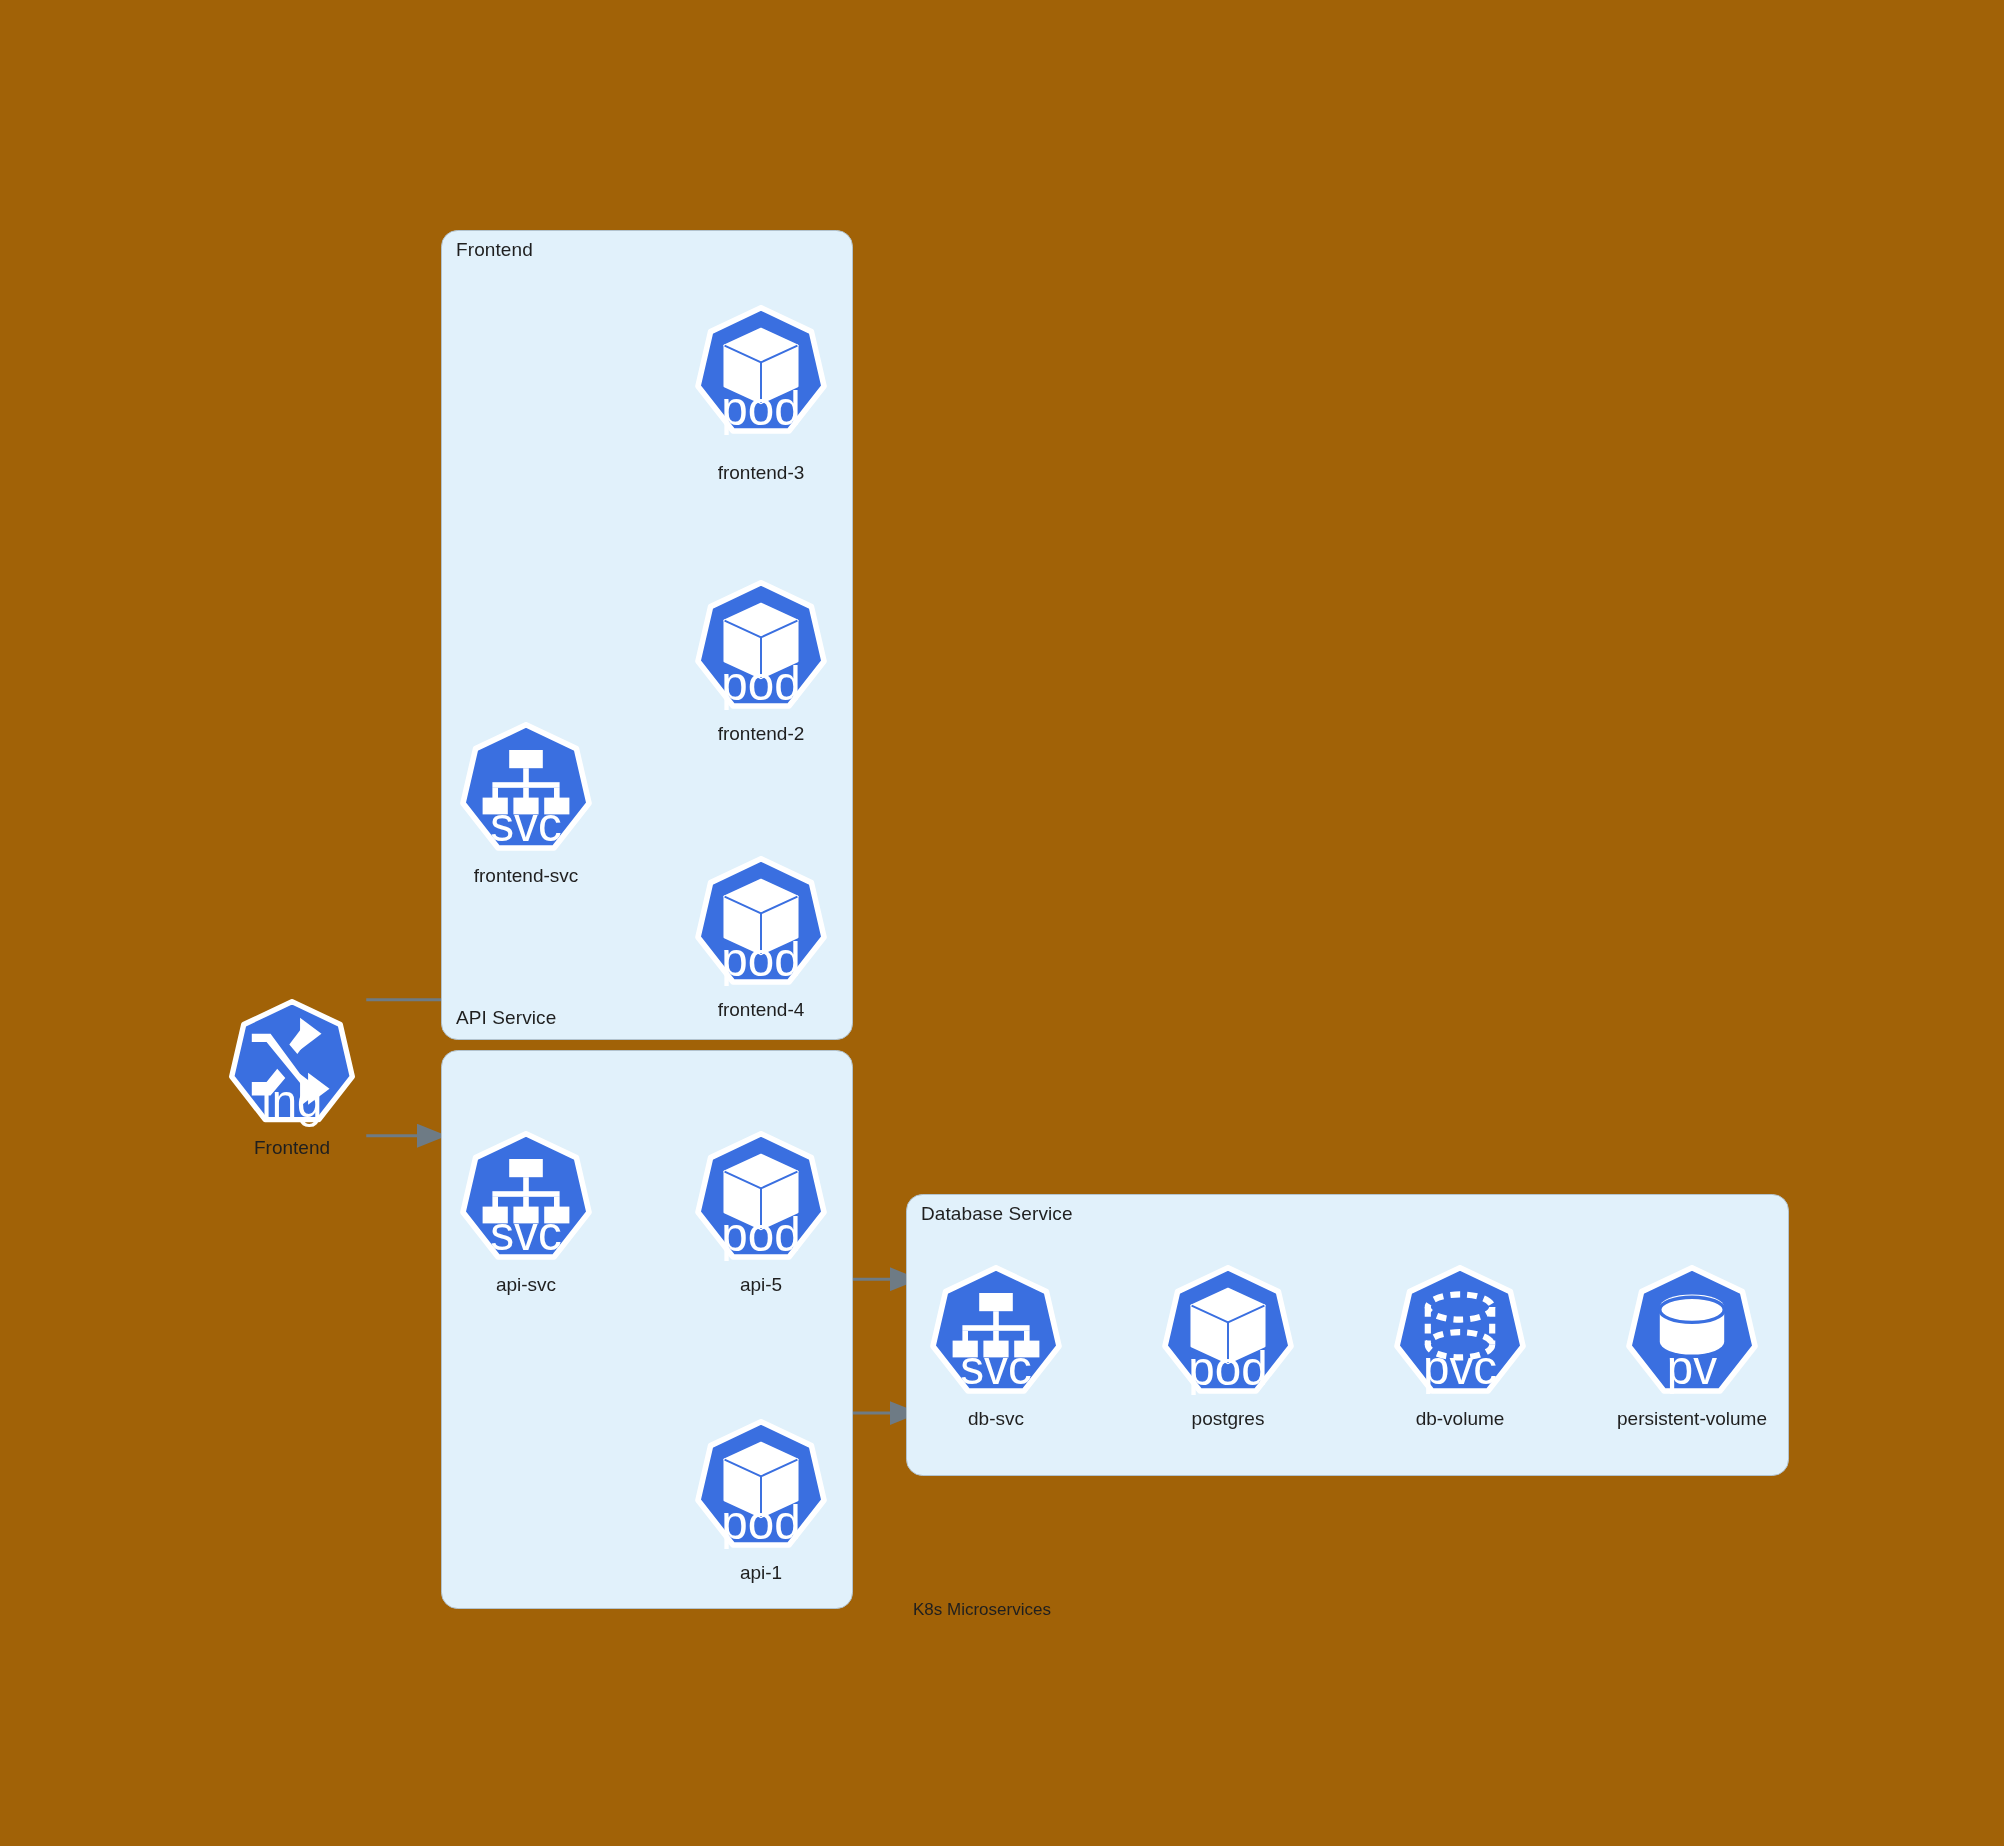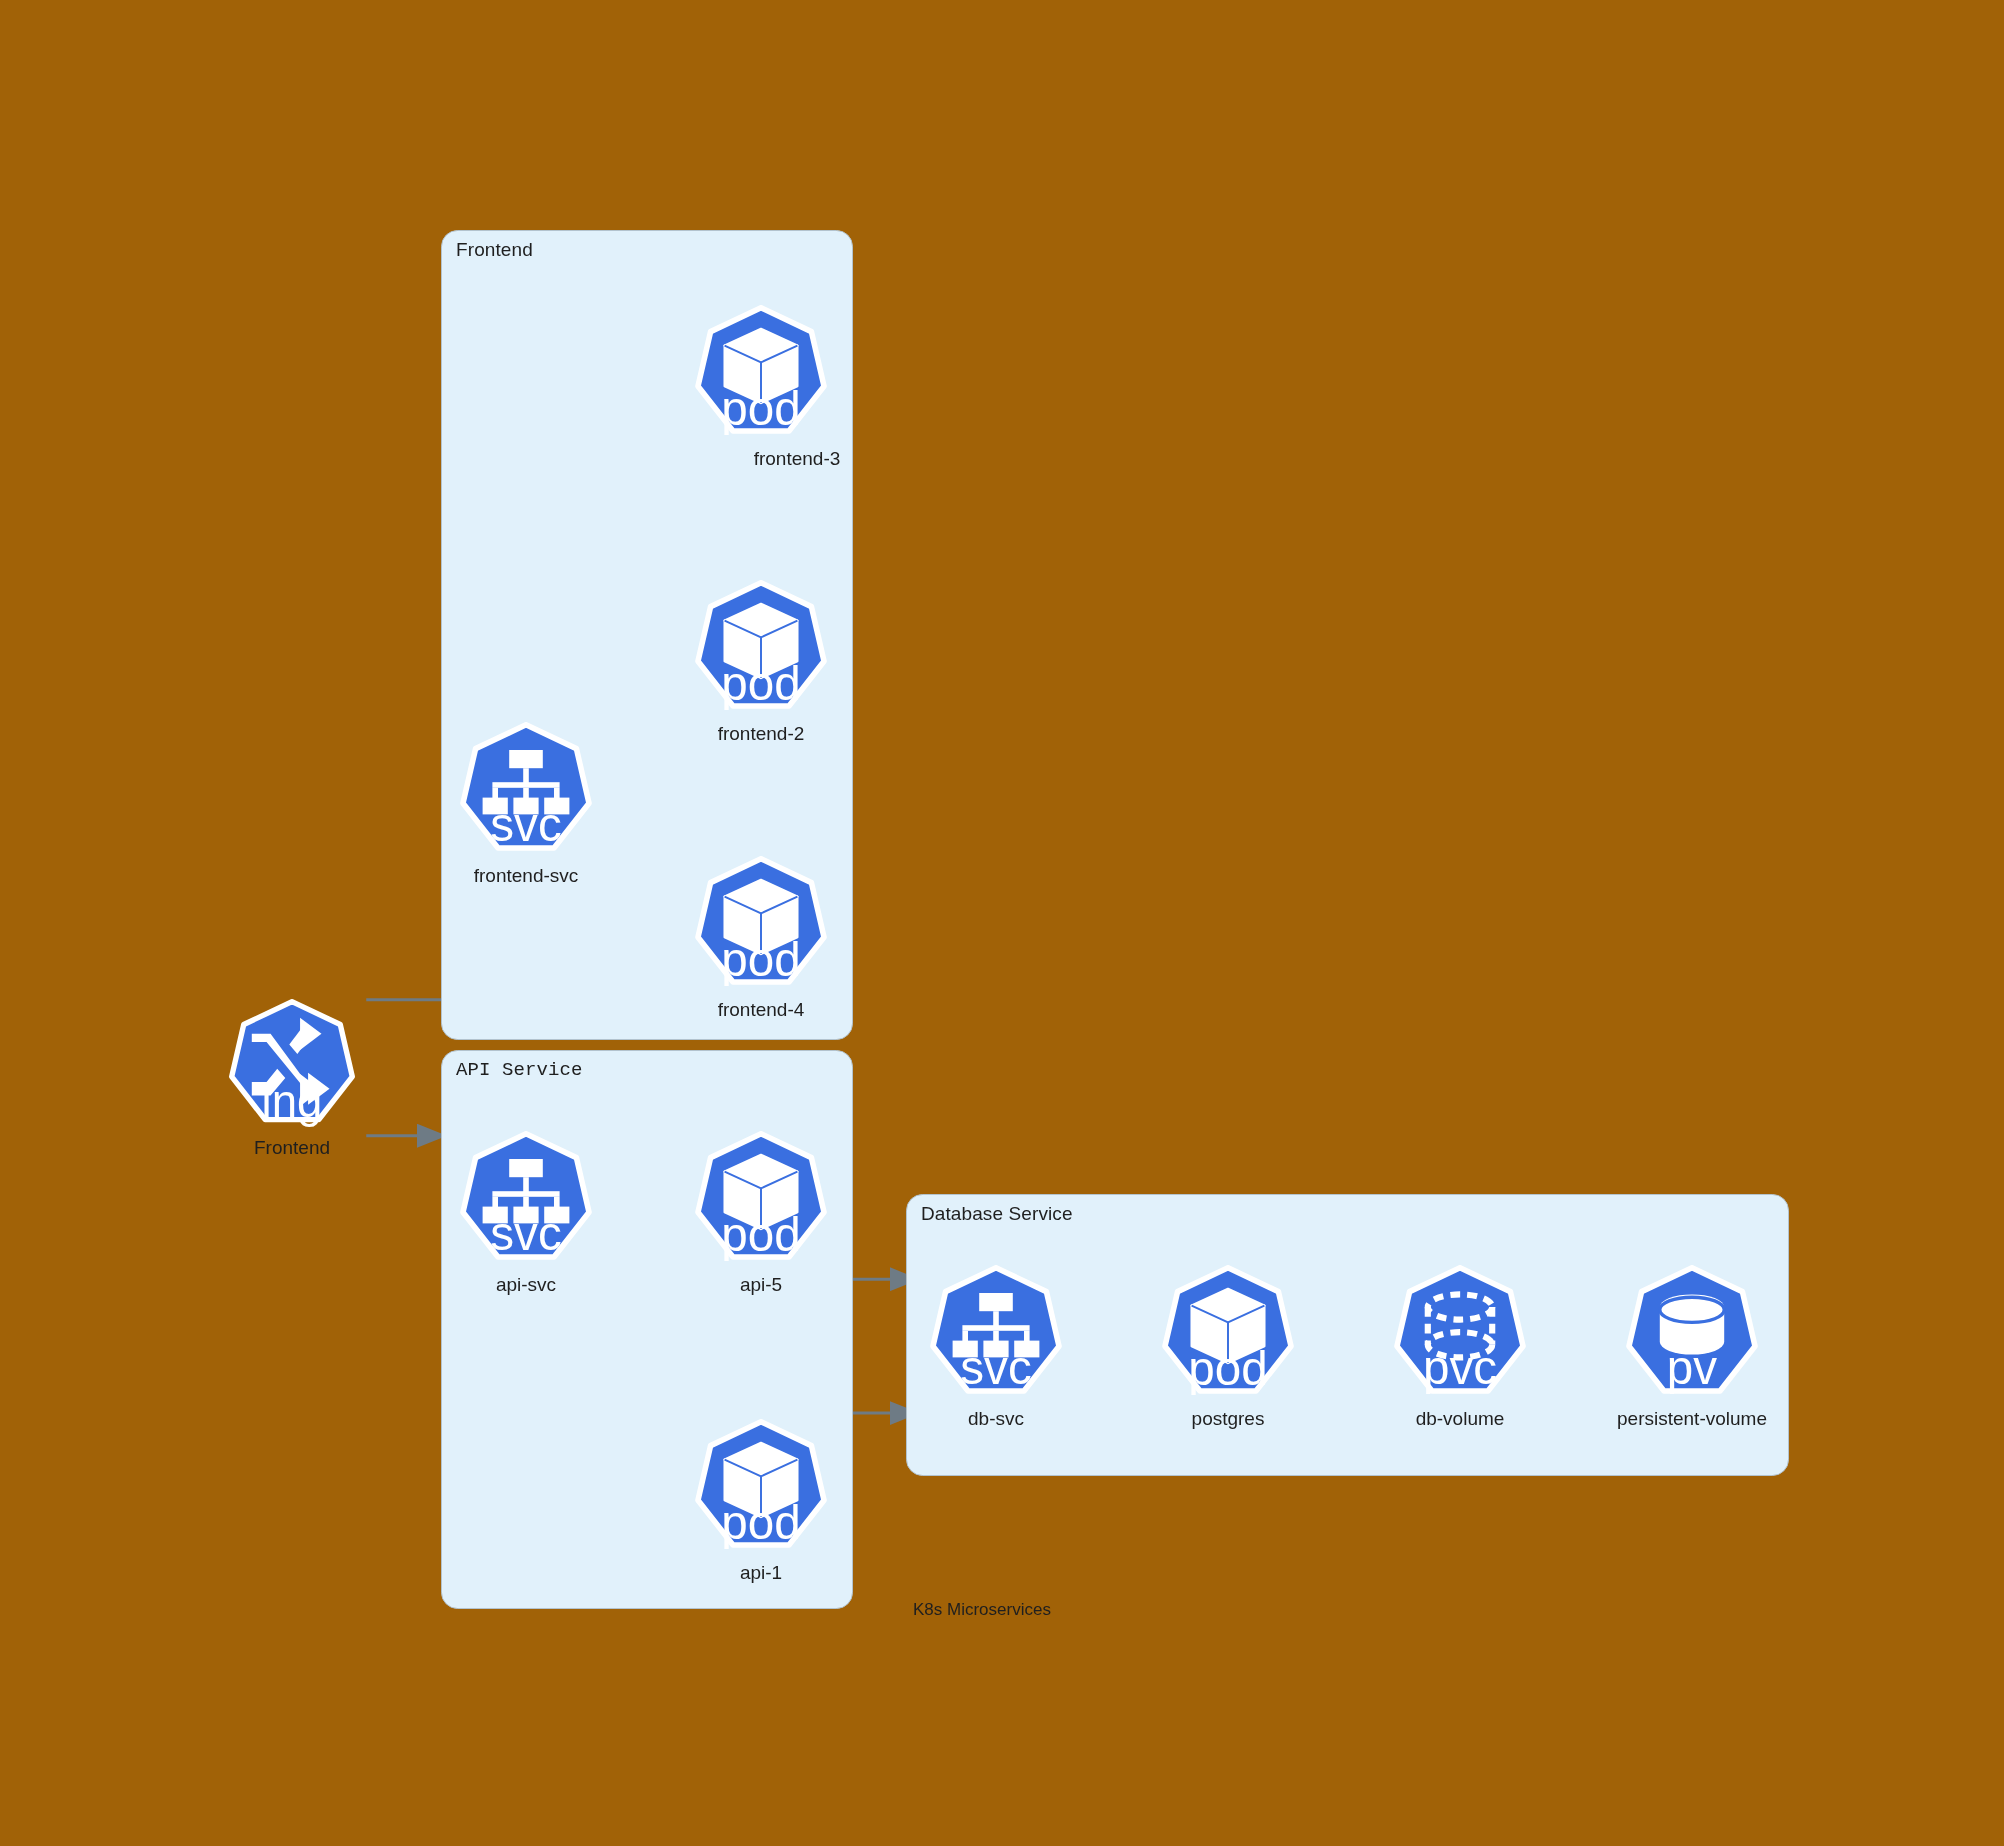--- a/index.html
+++ b/index.html
@@ -108,21 +108,21 @@
       <path d="M 1733 1776 L 1843 1776"></path>
 
       <path d="M 2041 1776 L 2151 1776"></path>
     </g>
   </svg>
 
   <div class="group-box" style="left:441px; top:230px; width:412px; height:810px;"></div>
   <div class="group-label" style="left:456px; top:239px;">Frontend</div>
 
   <div class="group-box" style="left:441px; top:1050px; width:412px; height:559px;"></div>
-  <div class="group-label" style="left:456px; top:1059px;font-family:Liberation Mono, monospace;">API Service</div>
+  <div class="group-label" style="left:456px; top:1007px;">API Service</div>
 
   <div class="group-box" style="left:906px; top:1194px; width:883px; height:282px;"></div>
   <div class="group-label" style="left:921px; top:1203px;">Database Service</div>
 
   <div class="node" style="left:225px; top:999px; width:134px; height:134px;">
     <svg class="node-hex" viewBox="0 0 100 100" xmlns="http://www.w3.org/2000/svg">
       <path d="M50 2 L86 19 L95 58 L70 90 L30 90 L5 58 L14 19 Z" fill="#3A6FE0" stroke="#FFFFFF" stroke-width="4" stroke-linejoin="round"></path>
 
       <g fill="#FFFFFF">
         <path d="M20 26 L34 26 L62 64 L62 55 L78 67 L62 79 L62 70 L31 32 L20 32 Z"></path>
@@ -160,21 +160,21 @@
       <path d="M50 2 L86 19 L95 58 L70 90 L30 90 L5 58 L14 19 Z" fill="#3A6FE0" stroke="#FFFFFF" stroke-width="4" stroke-linejoin="round"></path>
       <g stroke="#FFFFFF" stroke-width="1.6" stroke-linejoin="round">
         <path d="M50 17 L76 29 L50 41 L24 29 Z" fill="#FFFFFF"></path>
         <path d="M24 29 L50 41 L50 70 L24 58 Z" fill="#FFFFFF"></path>
         <path d="M76 29 L76 58 L50 70 L50 41 Z" fill="#FFFFFF"></path>
         <path d="M50 41 L50 70" stroke="#3A6FE0" stroke-width="1.4"></path>
         <path d="M24 29 L50 41 L76 29" stroke="#3A6FE0" stroke-width="1.4" fill="none"></path>
       </g>
       <text class="hex-label" x="50" y="86" text-anchor="middle" font-size="19" fill="#FFFFFF">pod</text>
     </svg>
-    <div class="node-caption" style="top:143px;margin-left:36px;">frontend-3</div>
+    <div class="node-caption" style="top:157px;">frontend-3</div>
   </div>
 
   <div class="node" style="left:691px; top:580px; width:140px; height:140px;">
     <svg class="node-hex" viewBox="0 0 100 100" xmlns="http://www.w3.org/2000/svg">
       <path d="M50 2 L86 19 L95 58 L70 90 L30 90 L5 58 L14 19 Z" fill="#3A6FE0" stroke="#FFFFFF" stroke-width="4" stroke-linejoin="round"></path>
       <g stroke="#FFFFFF" stroke-width="1.6" stroke-linejoin="round">
         <path d="M50 17 L76 29 L50 41 L24 29 Z" fill="#FFFFFF"></path>
         <path d="M24 29 L50 41 L50 70 L24 58 Z" fill="#FFFFFF"></path>
         <path d="M76 29 L76 58 L50 70 L50 41 Z" fill="#FFFFFF"></path>
         <path d="M50 41 L50 70" stroke="#3A6FE0" stroke-width="1.4"></path>

